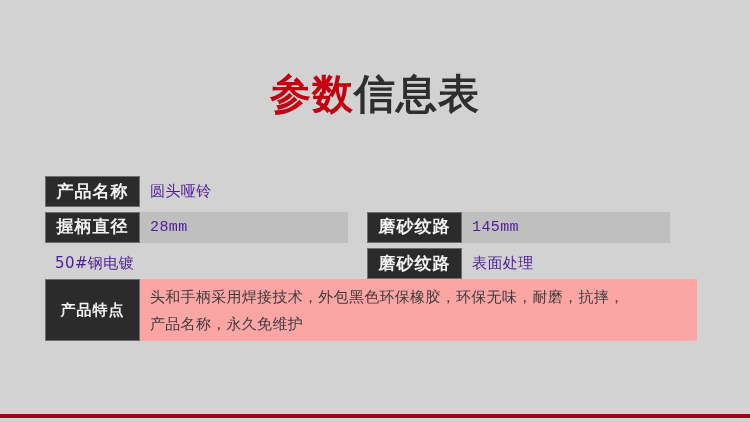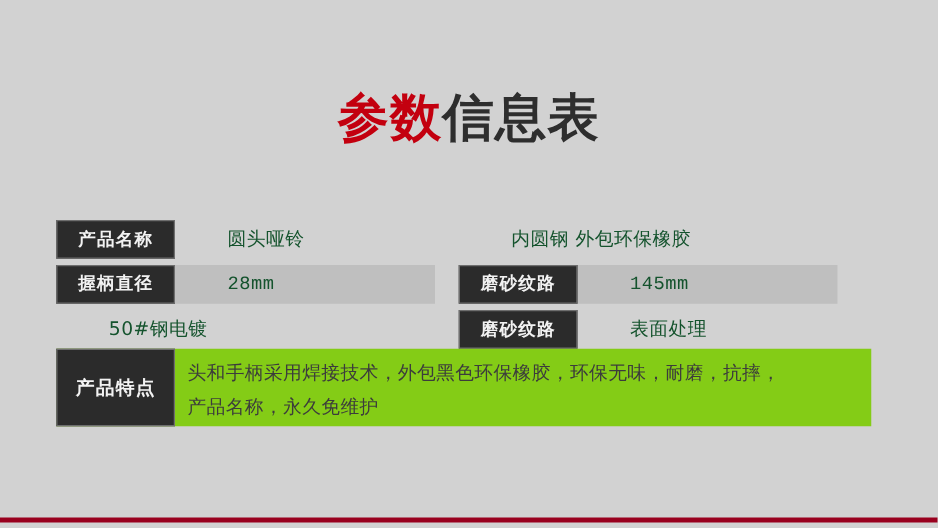--- a/index.html
+++ b/index.html
@@ -67,51 +67,51 @@
   .cell-pair.right-col { margin-left: 19px; }
 
   .spec-label {
     flex: 0 0 95px;
     width: 95px;
     height: 31px;
     box-sizing: border-box;
     background: #2b2b2b;
     border: 1px solid #6e6e6e;
     color: #f2f2f2;
-    font-size: 14px;
+    font-size: 17px;
     font-weight: 700;
     letter-spacing: 1px;
     display: flex;
     align-items: center;
     justify-content: center;
     line-height: 1;
   }
   .spec-value {
     flex: 1 1 auto;
     display: flex;
     align-items: center;
     padding-left: 10px;
-    color: #14532d;
+    color: #4c1d95;
     font-size: 15px;
     letter-spacing: 0.4px;
     line-height: 1;
     box-sizing: border-box;
-    margin-left: 32px;
   }
 
   
   .feature-row {
     position: absolute;
     left: 45px;
     top: 279px;
     width: 652px;
     height: 62px;
     display: flex;
     align-items: stretch;
-    background: #84cc16;
+    background: #fca5a5;
+    font-family: Liberation Mono, monospace;
   }
   .feature-label {
     flex: 0 0 95px;
     width: 95px;
     box-sizing: border-box;
     background: #2b2b2b;
     border: 1px solid #6e6e6e;
     color: #f2f2f2;
     font-size: 15px;
     font-weight: 700;
@@ -152,21 +152,20 @@
   </div>
 
   <div class="spec-table">
 
     <div class="spec-row">
       <div class="cell-pair left-col">
         <div class="spec-label">产品名称</div>
         <div class="spec-value">圆头哑铃</div>
       </div>
       <div class="cell-pair right-col">
-        <div class="spec-value">内圆钢 外包环保橡胶</div>
       </div>
     </div>
 
     <div class="spec-row shaded">
       <div class="cell-pair left-col">
         <div class="spec-label">握柄直径</div>
         <div class="spec-value">28mm</div>
       </div>
       <div class="cell-pair right-col">
         <div class="spec-label">磨砂纹路</div>

